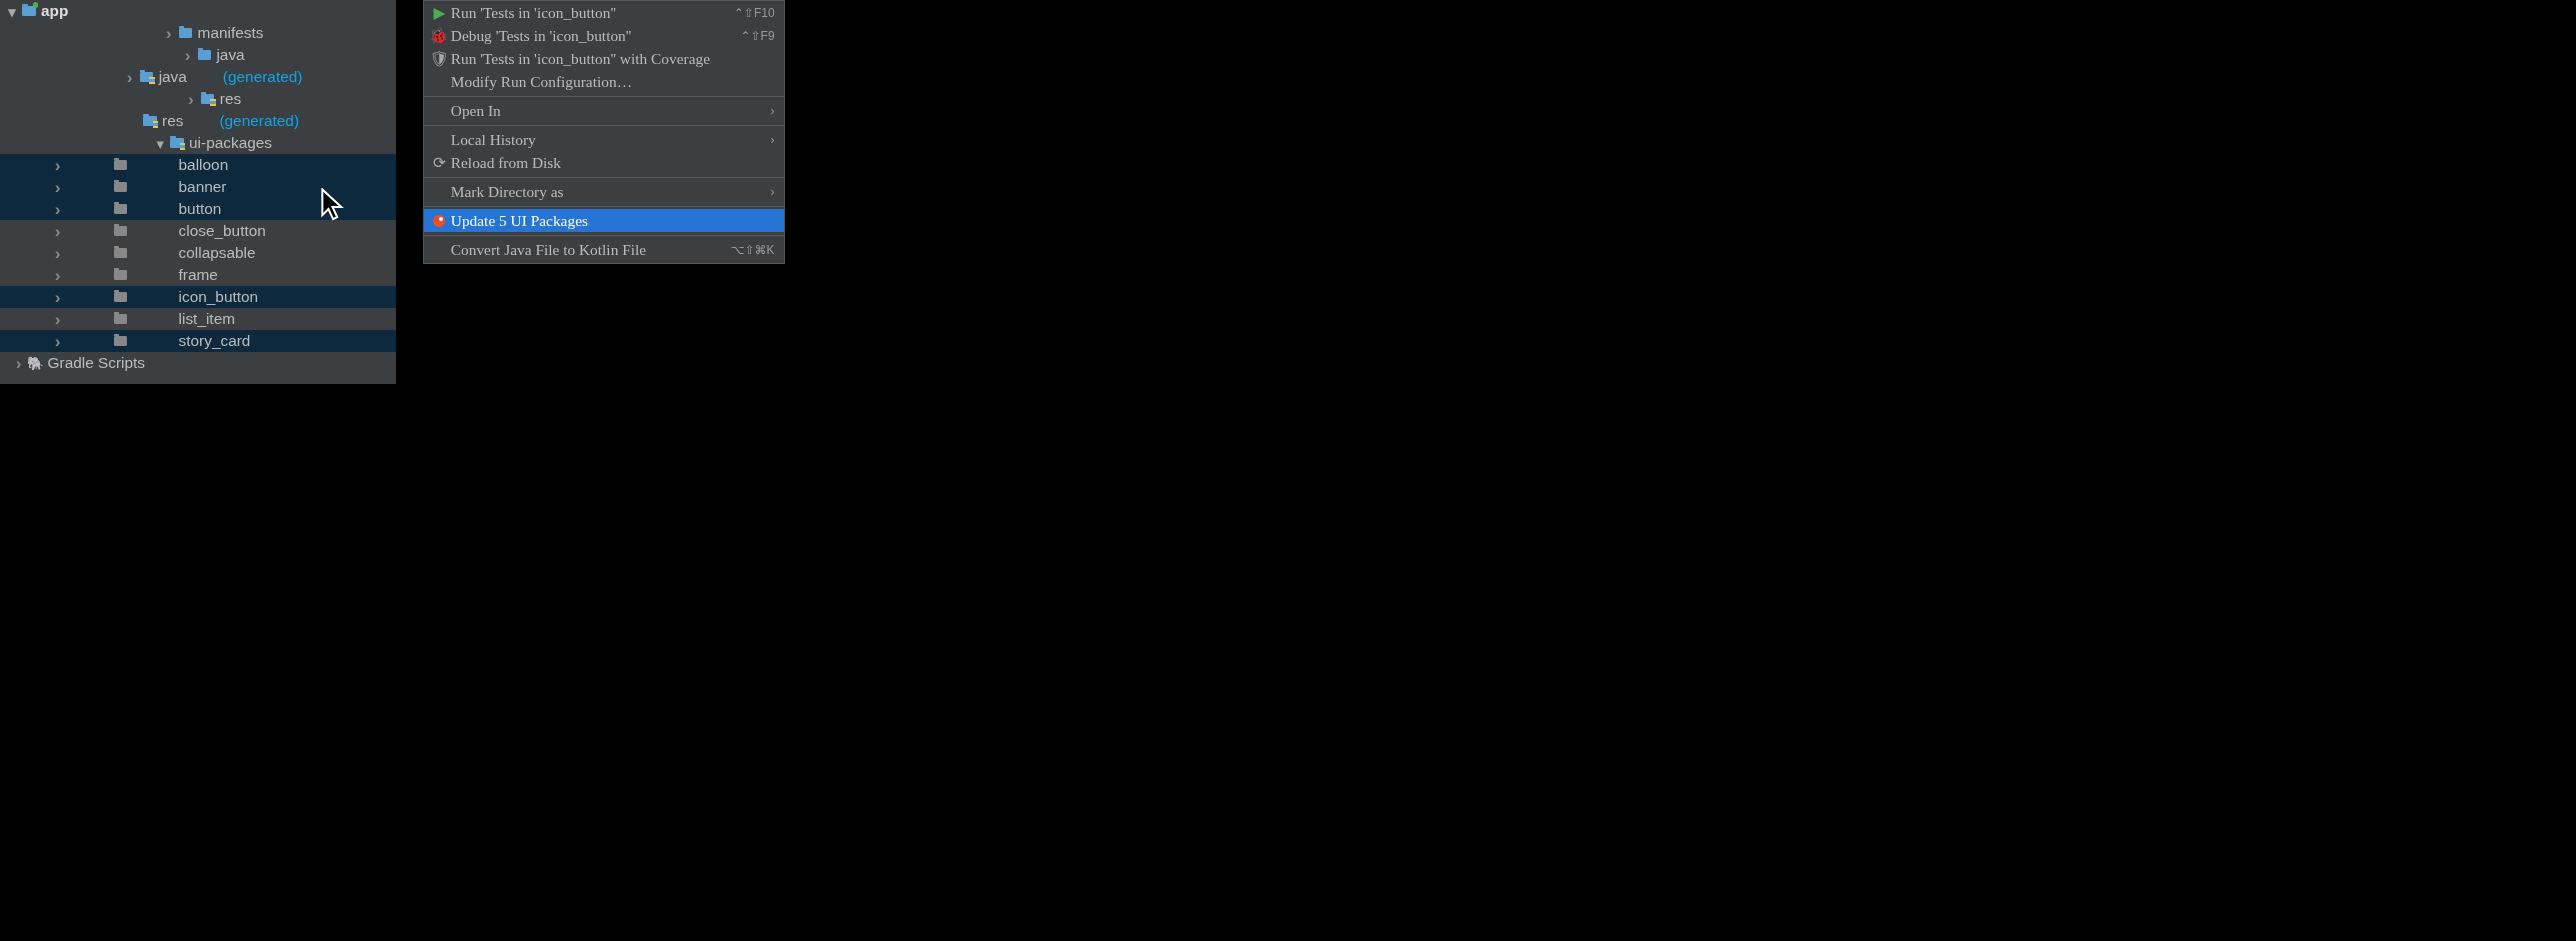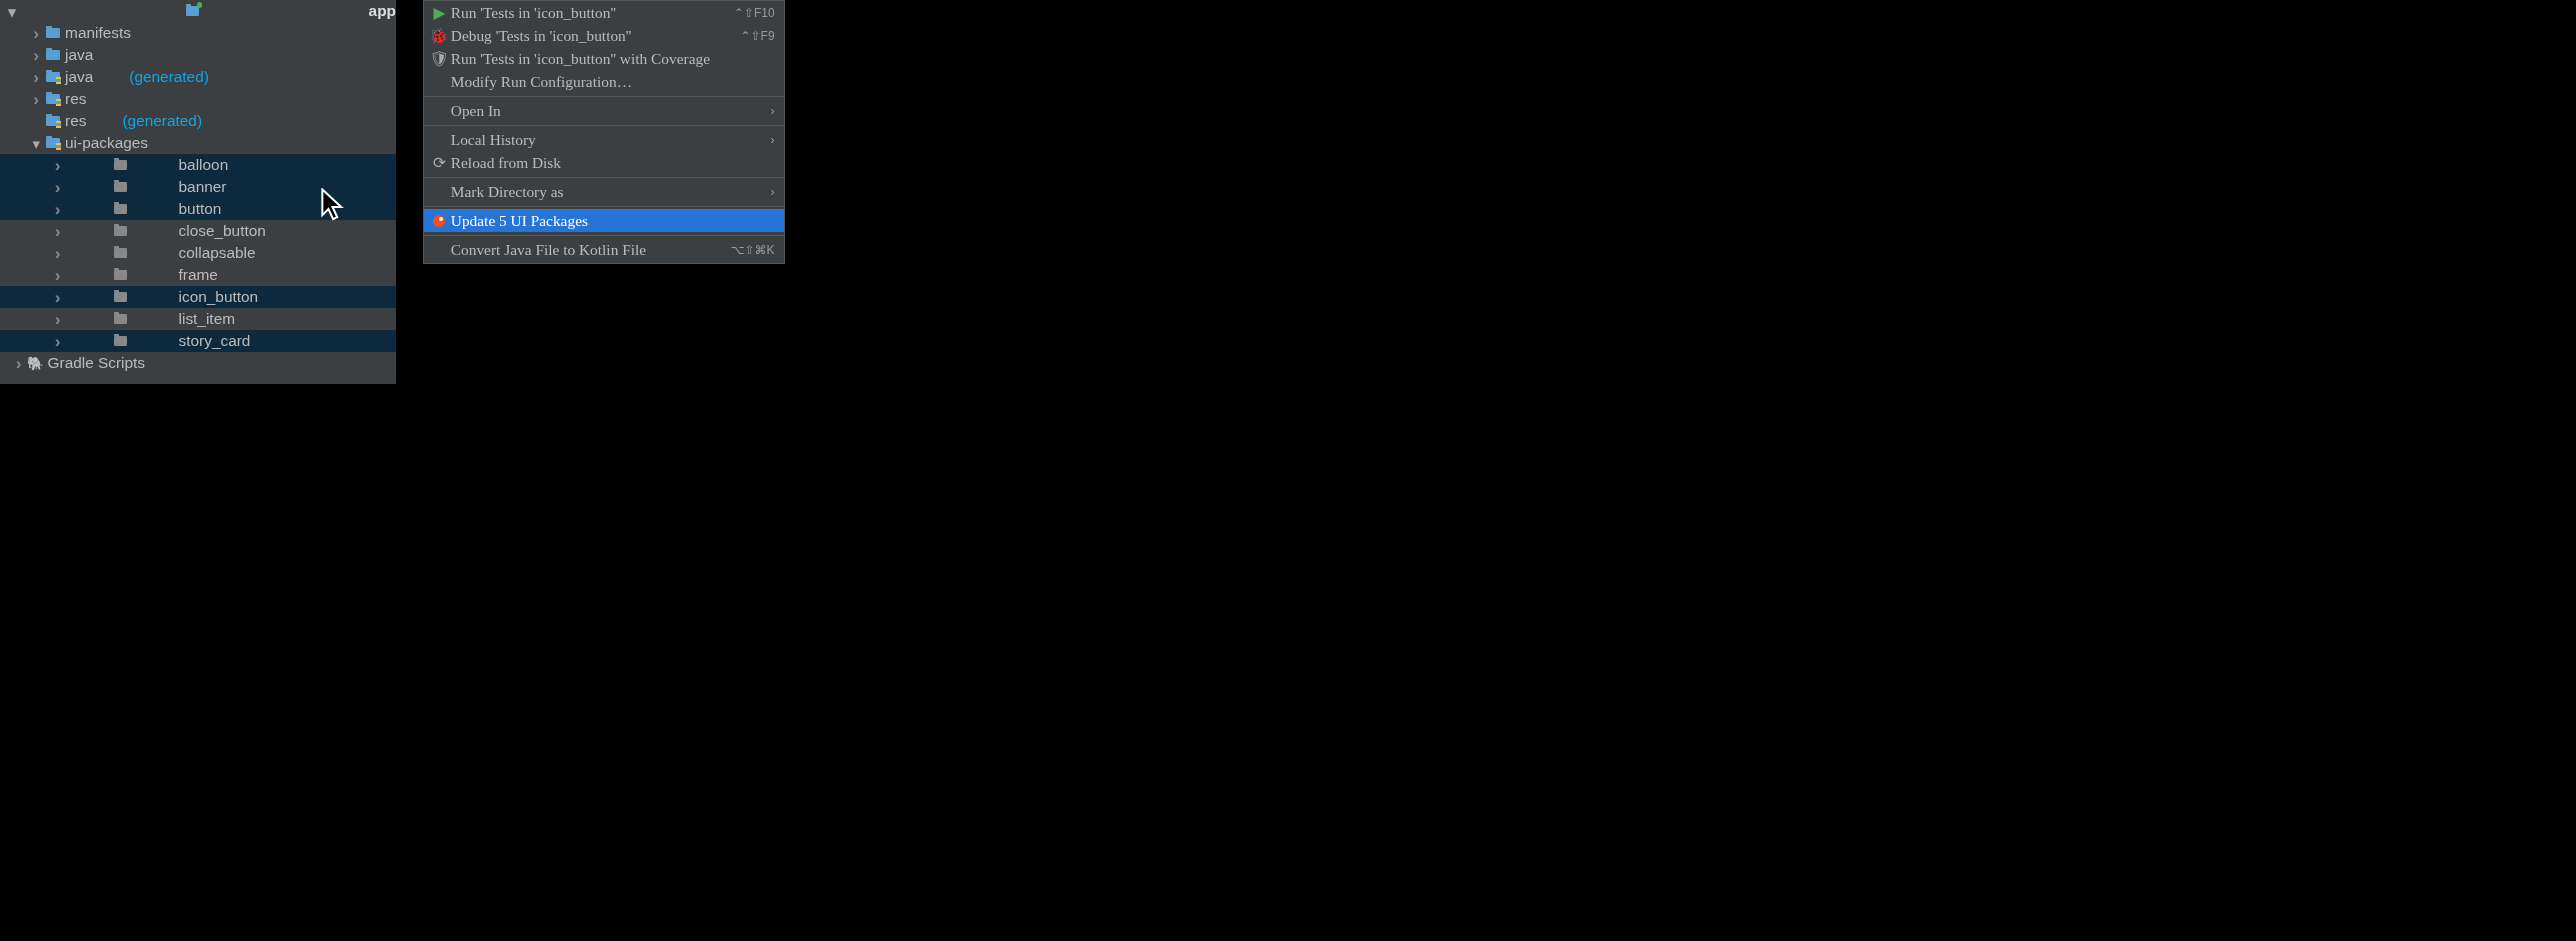--- a/index.html
+++ b/index.html
@@ -132,22 +132,22 @@
       border-radius: 50%;
     }
     .elephant {
       color: #888;
       font-size: 13.4px;
     }
     .generated {
       color: #0ea5e9;
       padding-left: 36px;
     }
-    .indent-0 { padding-left: 5.4px; justify-content: space-between; }
-    .indent-1 { padding-left: 29.5px; }
+    .indent-0 { padding-left: 5.4px; }
+    .indent-1 { padding-left: 29.5px; justify-content: center; }
     .indent-2 { padding-left: 51px; gap: 46px; }
     .indent-gradle { padding-left: 12px; }
     
     
     .context-menu {
       position: absolute;
       left: 423px;
       top: 0;
       width: 362px;
       background: #3c3f41;

